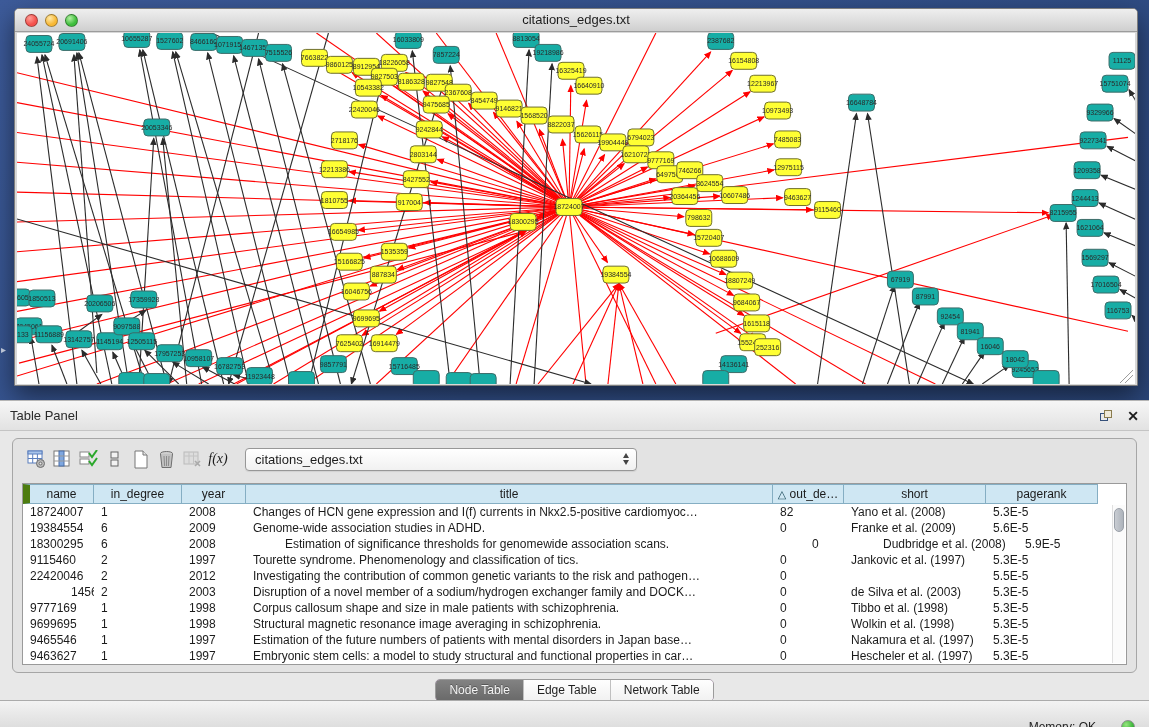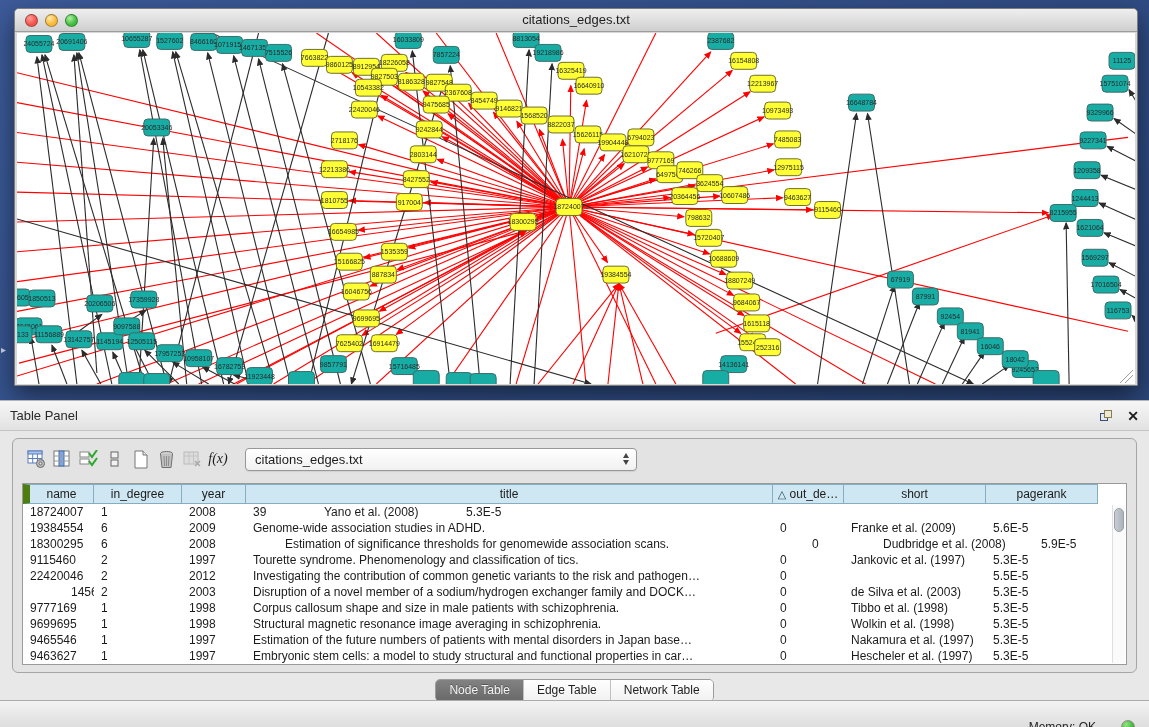--- a/index.html
+++ b/index.html
@@ -606,41 +606,42 @@
           <div class="hcell" style="width: 527px;">title</div>
           <div class="hcell" style="width: 71px;"><span class="sortglyph">△</span> out_de…</div>
           <div class="hcell" style="width: 142px;">short</div>
           <div class="hcell" style="width: 112px;">pagerank</div>
         </div>
       <div id="tbody">
           <div class="trow">
             <div class="tcell" style="width: 71px;">18724007</div>
             <div class="tcell" style="width: 88px;">1</div>
             <div class="tcell" style="width: 64px;">2008</div>
-            <div class="tcell" style="width: 71px;">39</div>
+            <div class="tcell" style="width: 527px;">Changes of HCN gene expression and I(f) currents in Nkx2.5-positive cardiomyoc…</div>
+            <div class="tcell" style="width: 71px;">82</div>
             <div class="tcell" style="width: 142px;">Yano et al. (2008)</div>
             <div class="tcell" style="width: 112px;">5.3E-5</div>
           </div>
           <div class="trow">
             <div class="tcell" style="width: 71px;">19384554</div>
             <div class="tcell" style="width: 88px;">6</div>
             <div class="tcell" style="width: 64px;">2009</div>
             <div class="tcell" style="width: 527px;">Genome-wide association studies in ADHD.</div>
             <div class="tcell" style="width: 71px;">0</div>
             <div class="tcell" style="width: 142px;">Franke et al. (2009)</div>
             <div class="tcell" style="width: 112px;">5.6E-5</div>
           </div>
           <div class="trow">
             <div class="tcell" style="width: 71px;">18300295</div>
             <div class="tcell" style="width: 88px;">6</div>
             <div class="tcell" style="width: 64px;">2008</div>
             <div class="tcell" style="width: 527px; margin-left: 32px;">Estimation of significance thresholds for genomewide association scans.</div>
             <div class="tcell" style="width: 71px;">0</div>
             <div class="tcell" style="width: 142px;">Dudbridge et al. (2008)</div>
-            <div class="tcell" style="width: 112px; margin-left: 16px;">5.9E-5</div>
+            <div class="tcell" style="width: 112px;">5.9E-5</div>
           </div>
           <div class="trow">
             <div class="tcell" style="width: 71px;">9115460</div>
             <div class="tcell" style="width: 88px;">2</div>
             <div class="tcell" style="width: 64px;">1997</div>
             <div class="tcell" style="width: 527px;">Tourette syndrome. Phenomenology and classification of tics.</div>
             <div class="tcell" style="width: 71px;">0</div>
             <div class="tcell" style="width: 142px;">Jankovic et al. (1997)</div>
             <div class="tcell" style="width: 112px;">5.3E-5</div>
           </div>

